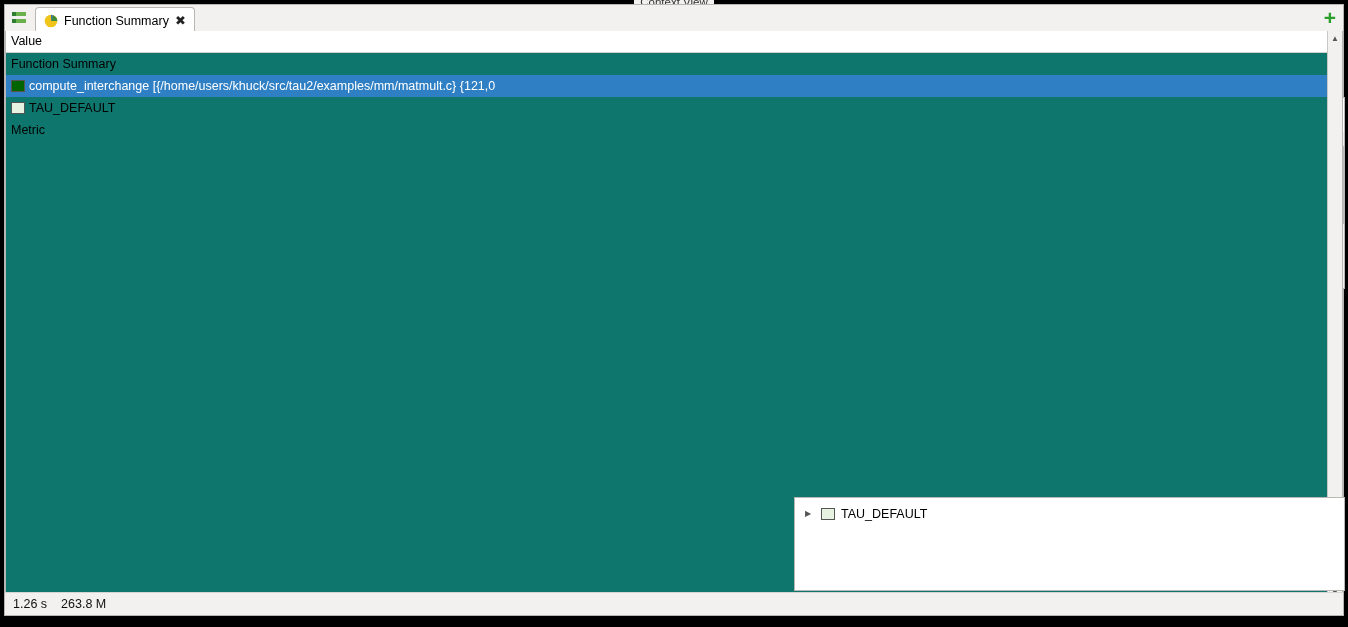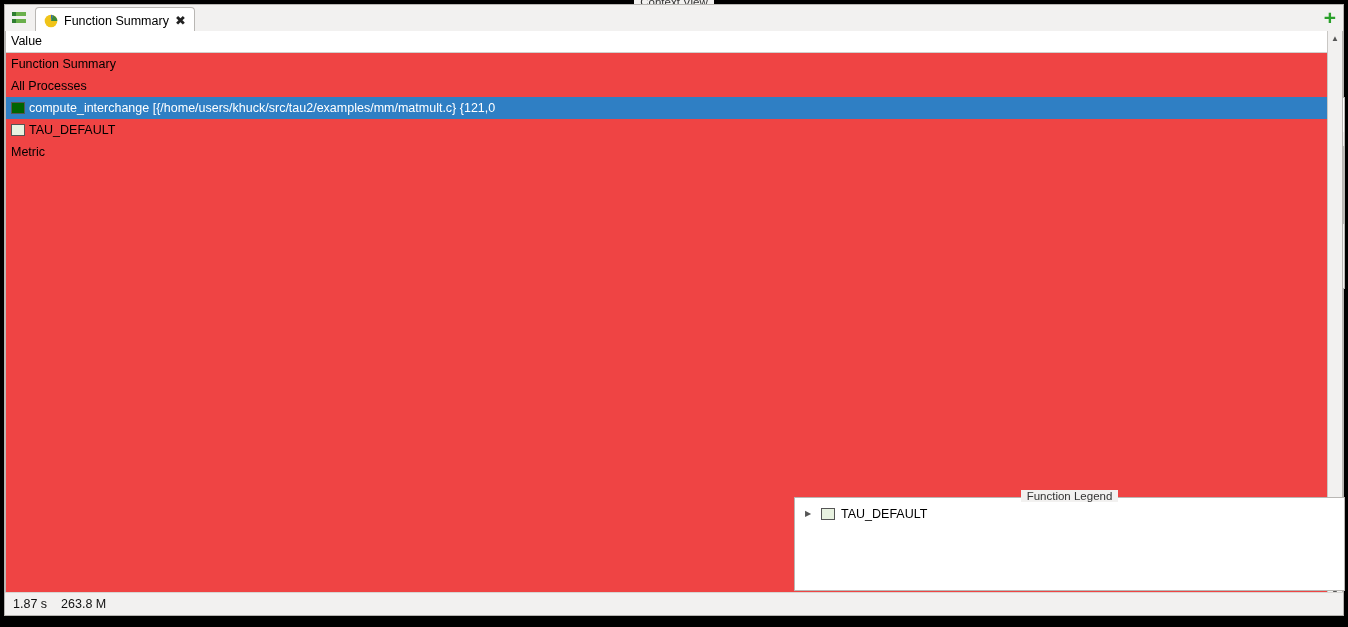--- a/index.html
+++ b/index.html
@@ -95,21 +95,21 @@
   .fs-val.onbar{color:#fff;}
   .fs-name{position:absolute;left:338px;top:1px;height:16px;line-height:16px;font-size:12.5px;color:#111;white-space:nowrap;}
   .fs-dots{position:absolute;bottom:1px;left:250px;width:40px;height:5px;
       background-image:radial-gradient(circle,#9c9a97 .7px,transparent .8px);background-size:4px 4px;}
 
   
   #ctxframe{left:789px;top:300px;width:551px;height:180px;border:none;background:transparent;}
   .ctx-tabbar{position:absolute;left:0;right:0;top:0;height:26px;border-bottom:1px solid #b9b7b4;background:#f2f1f0;}
   .ctx-tab{position:absolute;left:30px;top:2px;height:25px;background:#fff;border:1px solid #b9b7b4;border-bottom:none;
      border-radius:4px 4px 0 0;display:flex;align-items:center;gap:6px;padding:0 8px;font-size:12.5px;}
-  .ctx-list{position:absolute;left:0;right:0;top:26px;bottom:16px;background:#ef4444;border:1px solid #b9b7b4;border-top:none;box-sizing:border-box;}
+  .ctx-list{position:absolute;left:0;right:0;top:26px;bottom:16px;background:#0f766e;border:1px solid #b9b7b4;border-top:none;box-sizing:border-box;}
   .ctx-head{height:21px;line-height:21px;font-size:12.5px;padding-left:5px;border-bottom:1px solid #d2d0cd;background:#fff;}
   .ctx-row{height:22px;line-height:22px;font-size:12.5px;padding-left:5px;white-space:nowrap;overflow:hidden;display:flex;align-items:center;gap:4px;}
   .ctx-row.sel{background:#2f7fc4;color:#fff;}
   .swatch{width:14px;height:12px;border:1px solid #555;box-sizing:border-box;display:inline-block;flex:none;}
   .ctx-hsb{position:absolute;left:0;right:0;bottom:0;height:15px;background:#f2f1f0;border:1px solid #b9b7b4;box-sizing:border-box;}
 
   
   #legend{left:789px;top:492px;width:551px;height:94px;}
   .lg-row{height:20px;line-height:20px;font-size:12.5px;display:flex;align-items:center;gap:6px;padding-left:10px;}
 </style>
@@ -494,23 +494,20 @@
         <span style="font-weight:bold;font-size:13px;color:#222;">✖</span>
       </div>
       <div style="position:absolute;right:7px;top:3px;color:#2aa02a;font-size:21px;font-weight:bold;line-height:20px;">+</div>
     </div>
     <div class="ctx-list">
       <div class="ctx-head">Value</div>
       <div id="ctx-rows">
             <div class="ctx-row">
               <span>Function Summary</span>
             </div>
-            <div class="ctx-row">
-              <span>All Processes</span>
-            </div>
             <div class="ctx-row sel">
               <span class="swatch" style="background:#006400;"></span>
               <span>compute_interchange [{/home/users/khuck/src/tau2/examples/mm/matmult.c} {121,0</span>
             </div>
             <div class="ctx-row">
               <span class="swatch" style="background:#e8f2e0;"></span>
               <span>TAU_DEFAULT</span>
             </div>
             <div class="ctx-row">
               <span>Metric</span>
@@ -522,29 +519,28 @@
       <div class="sb-thumb" style="position:absolute;left:72px;top:0;height:13px;width:470px;"></div>
       <div style="position:absolute;right:0;top:0;width:13px;height:13px;text-align:center;font-size:8px;line-height:13px;color:#555;">▶</div>
     </div>
     <div class="vsb" style="top:26px;bottom:16px;right:1px;">
       <div class="sb-arrow">▲</div>
       <div class="sb-arrow" style="position:absolute;bottom:0;">▼</div>
     </div>
   </div>
 
   <div class="frame" id="legend">
-    <div class="ftitle"><span>Function Legend</span></div>
     <div id="lg-rows" style="padding-top:6px;">
           <div class="lg-row">
             <span style="width:10px;display:inline-block;color:#555;font-size:8px;">▶</span>
             <span class="swatch" style="background:#e8f2e0;"></span>
             <span>TAU_DEFAULT</span>
           </div>
         </div>
   </div>
 
   <div class="statusbar">
-    <span>1.87 s</span>
+    <span>1.26 s</span>
     <span>263.8 M</span>
   </div>
 
  </div>
 </div>
 
 </body></html>

